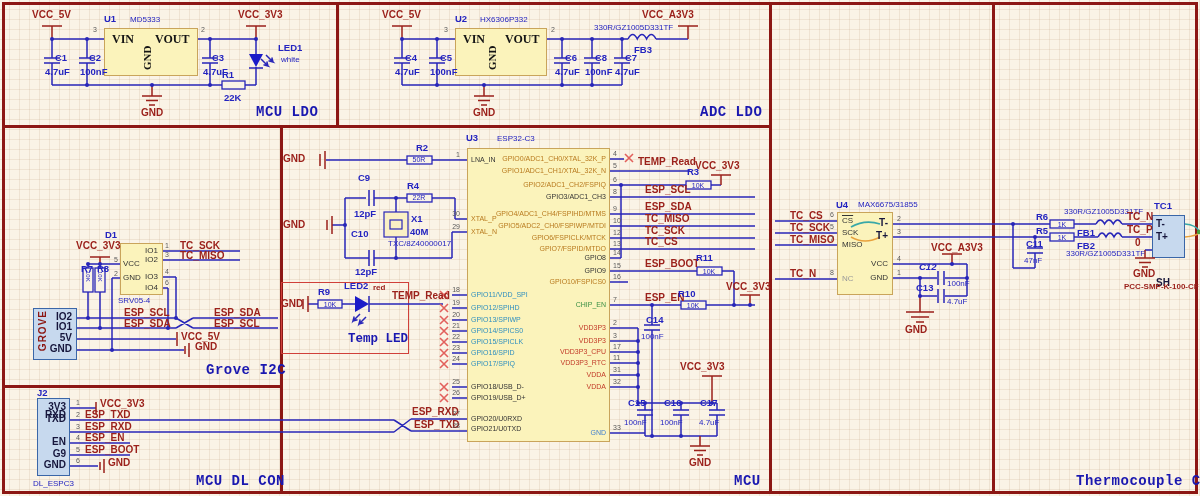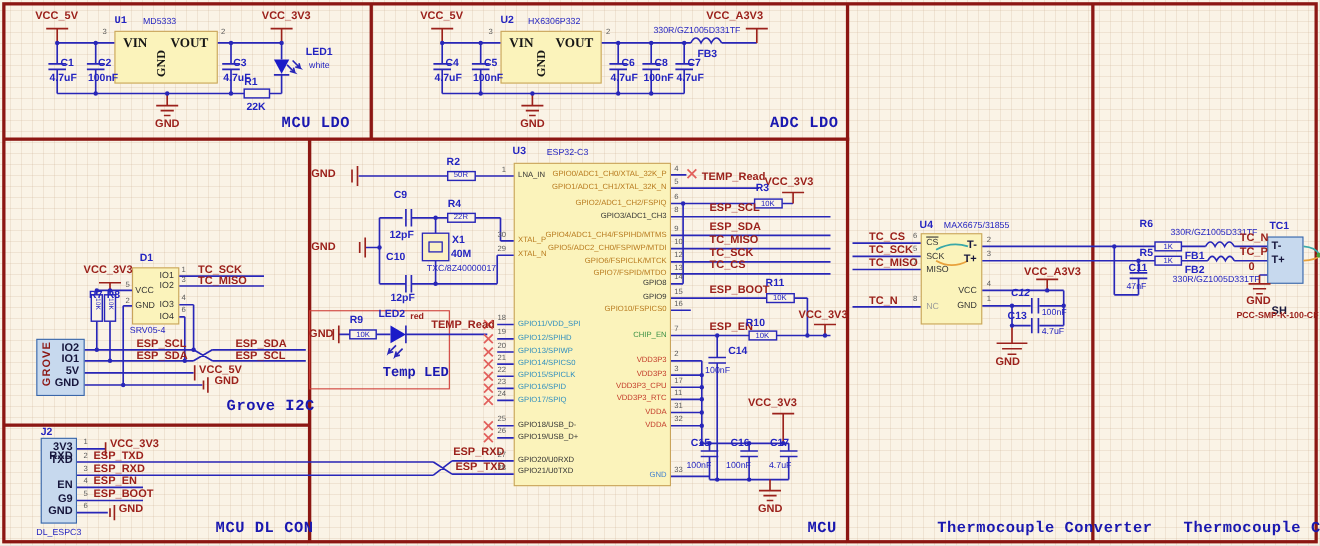--- a/index.html
+++ b/index.html
@@ -165,24 +165,23 @@
       <circle cx="1035" cy="237" r="2"></circle>
         <circle cx="1013" cy="224" r="2"></circle>
     </g>
   </svg>
 
 <div class="lbl ttl" style="left: 256px; top: 104px;">MCU LDO</div>
     <div class="lbl ttl" style="left: 700px; top: 104px;">ADC LDO</div>
     <div class="lbl ttl" style="left: 206px; top: 362px;">Grove I2C</div>
     <div class="lbl ttl" style="left: 196px; top: 473px;">MCU DL CON</div>
     <div class="lbl ttl" style="left: 734px; top: 473px;">MCU</div>
-    <div class="lbl ttl" style="left: 852px; top: 473px;">Thermocouple Converter</div>
     <div class="lbl ttl" style="left: 1076px; top: 473px;">Thermocouple Con</div>
     <div class="lbl net" style="left: 32px; top: 9px;">VCC_5V</div>
-    <div class="lbl ref" style="left: 104px; top: 13px; font-family: Liberation Mono, monospace;">U1</div>
+    <div class="lbl ref" style="left: 104px; top: 13px;">U1</div>
     <div class="lbl refsm" style="left: 130px; top: 15px;">MD5333</div>
     <div class="lbl pinno" style="left: 97px; top: 26px; transform: translateX(-100%);">3</div>
     <div class="lbl pinno" style="left: 201px; top: 26px;">2</div>
     <div class="lbl pbig" style="left: 112px; top: 32px;">VIN</div>
     <div class="lbl pbig" style="left: 155px; top: 32px;">VOUT</div>
     <div class="lbl pgnd" style="left: 141px; top: 70px;">GND</div>
     <div class="lbl ref" style="left: 55px; top: 52px;">C1</div>
     <div class="lbl ref" style="left: 45px; top: 66px;">4.7uF</div>
     <div class="lbl ref" style="left: 89px; top: 52px;">C2</div>
     <div class="lbl ref" style="left: 80px; top: 66px;">100nF</div>
@@ -210,21 +209,21 @@
     <div class="lbl ref" style="left: 555px; top: 66px;">4.7uF</div>
     <div class="lbl ref" style="left: 595px; top: 52px;">C8</div>
     <div class="lbl ref" style="left: 585px; top: 66px;">100nF</div>
     <div class="lbl ref" style="left: 625px; top: 52px;">C7</div>
     <div class="lbl ref" style="left: 615px; top: 66px;">4.7uF</div>
     <div class="lbl refsm" style="left: 594px; top: 23px;">330R/GZ1005D331TF</div>
     <div class="lbl ref" style="left: 634px; top: 44px;">FB3</div>
     <div class="lbl net" style="left: 642px; top: 9px;">VCC_A3V3</div>
     <div class="lbl net" style="left: 473px; top: 107px;">GND</div>
     <div class="lbl net" style="left: 76px; top: 240px;">VCC_3V3</div>
-    <div class="lbl ref" style="left: 127px; top: 229px;">D1</div>
+    <div class="lbl ref" style="left: 105px; top: 229px;">D1</div>
     <div class="lbl refsm" style="left: 118px; top: 296px;">SRV05-4</div>
     <div class="lbl ref" style="left: 81px; top: 263px;">R7</div>
     <div class="lbl ref" style="left: 97px; top: 263px;">R8</div>
     <div class="lbl rvv" style="left: 85px; top: 271px;">10K</div>
     <div class="lbl rvv" style="left: 97px; top: 271px;">10K</div>
     <div class="lbl pinno" style="left: 118px; top: 256px; transform: translateX(-100%);">5</div>
     <div class="lbl pinno" style="left: 118px; top: 270px; transform: translateX(-100%);">2</div>
     <div class="lbl pinno" style="left: 165px; top: 242px;">1</div>
     <div class="lbl pinno" style="left: 165px; top: 251px;">3</div>
     <div class="lbl pinno" style="left: 165px; top: 268px;">4</div>
@@ -262,21 +261,21 @@
     <div class="lbl pinno" style="left: 76px; top: 434px;">4</div>
     <div class="lbl pinno" style="left: 76px; top: 446px;">5</div>
     <div class="lbl pinno" style="left: 76px; top: 457px;">6</div>
     <div class="lbl net" style="left: 100px; top: 398px;">VCC_3V3</div>
     <div class="lbl net" style="left: 85px; top: 409px;">ESP_TXD</div>
     <div class="lbl net" style="left: 85px; top: 421px;">ESP_RXD</div>
     <div class="lbl net" style="left: 85px; top: 432px;">ESP_EN</div>
     <div class="lbl net" style="left: 85px; top: 444px;">ESP_BOOT</div>
     <div class="lbl net" style="left: 108px; top: 457px;">GND</div>
     <div class="lbl net" style="left: 283px; top: 153px;">GND</div>
-    <div class="lbl ref" style="left: 406px; top: 142px;">R2</div>
+    <div class="lbl ref" style="left: 416px; top: 142px;">R2</div>
     <div class="lbl rval" style="left: 419px; top: 156px; transform: translateX(-50%);">50R</div>
     <div class="lbl ref" style="left: 466px; top: 132px;">U3</div>
     <div class="lbl refsm" style="left: 497px; top: 134px;">ESP32-C3</div>
     <div class="lbl ref" style="left: 358px; top: 172px;">C9</div>
     <div class="lbl ref" style="left: 354px; top: 208px;">12pF</div>
     <div class="lbl ref" style="left: 407px; top: 180px;">R4</div>
     <div class="lbl rval" style="left: 419px; top: 194px; transform: translateX(-50%);">22R</div>
     <div class="lbl net" style="left: 283px; top: 219px;">GND</div>
     <div class="lbl ref" style="left: 411px; top: 213px;">X1</div>
     <div class="lbl ref" style="left: 410px; top: 226px;">40M</div>
@@ -301,21 +300,21 @@
     <div class="lbl net" style="left: 645px; top: 213px;">TC_MISO</div>
     <div class="lbl net" style="left: 645px; top: 225px;">TC_SCK</div>
     <div class="lbl net" style="left: 645px; top: 236px;">TC_CS</div>
     <div class="lbl net" style="left: 645px; top: 258px;">ESP_BOOT</div>
     <div class="lbl ref" style="left: 696px; top: 252px;">R11</div>
     <div class="lbl rval" style="left: 709px; top: 268px; transform: translateX(-50%);">10K</div>
     <div class="lbl net" style="left: 726px; top: 281px;">VCC_3V3</div>
     <div class="lbl net" style="left: 645px; top: 292px;">ESP_EN</div>
     <div class="lbl ref" style="left: 678px; top: 288px;">R10</div>
     <div class="lbl rval" style="left: 693px; top: 302px; transform: translateX(-50%);">10K</div>
-    <div class="lbl ref" style="left: 646px; top: 314px; margin-left: 16px;">C14</div>
+    <div class="lbl ref" style="left: 646px; top: 314px;">C14</div>
     <div class="lbl refsm" style="left: 641px; top: 332px;">100nF</div>
     <div class="lbl net" style="left: 680px; top: 361px;">VCC_3V3</div>
     <div class="lbl ref" style="left: 628px; top: 397px;">C15</div>
     <div class="lbl refsm" style="left: 624px; top: 418px;">100nF</div>
     <div class="lbl ref" style="left: 664px; top: 397px;">C16</div>
     <div class="lbl refsm" style="left: 660px; top: 418px;">100nF</div>
     <div class="lbl ref" style="left: 700px; top: 397px;">C17</div>
     <div class="lbl refsm" style="left: 699px; top: 418px;">4.7uF</div>
     <div class="lbl net" style="left: 689px; top: 457px;">GND</div>
     <div class="lbl ub" style="left: 471px; top: 156px;">LNA_IN</div>
@@ -406,21 +405,21 @@
     <div class="lbl pinno" style="left: 897px; top: 228px;">3</div>
     <div class="lbl pinno" style="left: 897px; top: 255px;">4</div>
     <div class="lbl pinno" style="left: 897px; top: 269px;">1</div>
     <div class="lbl net" style="left: 931px; top: 242px;">VCC_A3V3</div>
     <div class="lbl ref" style="left: 919px; top: 261px; font-style: italic;">C12</div>
     <div class="lbl refsm" style="left: 947px; top: 279px;">100nF</div>
     <div class="lbl ref" style="left: 916px; top: 282px;">C13</div>
     <div class="lbl refsm" style="left: 947px; top: 297px;">4.7uF</div>
     <div class="lbl net" style="left: 905px; top: 324px;">GND</div>
     <div class="lbl refsm" style="left: 1064px; top: 207px;">330R/GZ1005D331TF</div>
-    <div class="lbl ref" style="left: 1036px; top: 198px;">R6</div>
+    <div class="lbl ref" style="left: 1036px; top: 211px;">R6</div>
     <div class="lbl rval" style="left: 1062px; top: 221px; transform: translateX(-50%);">1K</div>
     <div class="lbl ref" style="left: 1036px; top: 225px;">R5</div>
     <div class="lbl rval" style="left: 1062px; top: 234px; transform: translateX(-50%);">1K</div>
     <div class="lbl ref" style="left: 1077px; top: 227px;">FB1</div>
     <div class="lbl ref" style="left: 1077px; top: 240px;">FB2</div>
     <div class="lbl refsm" style="left: 1066px; top: 249px;">330R/GZ1005D331TF</div>
     <div class="lbl ref" style="left: 1026px; top: 238px;">C11</div>
     <div class="lbl refsm" style="left: 1024px; top: 256px;">47nF</div>
     <div class="lbl net" style="left: 1127px; top: 211px;">TC_N</div>
     <div class="lbl net" style="left: 1127px; top: 224px;">TC_P</div>

